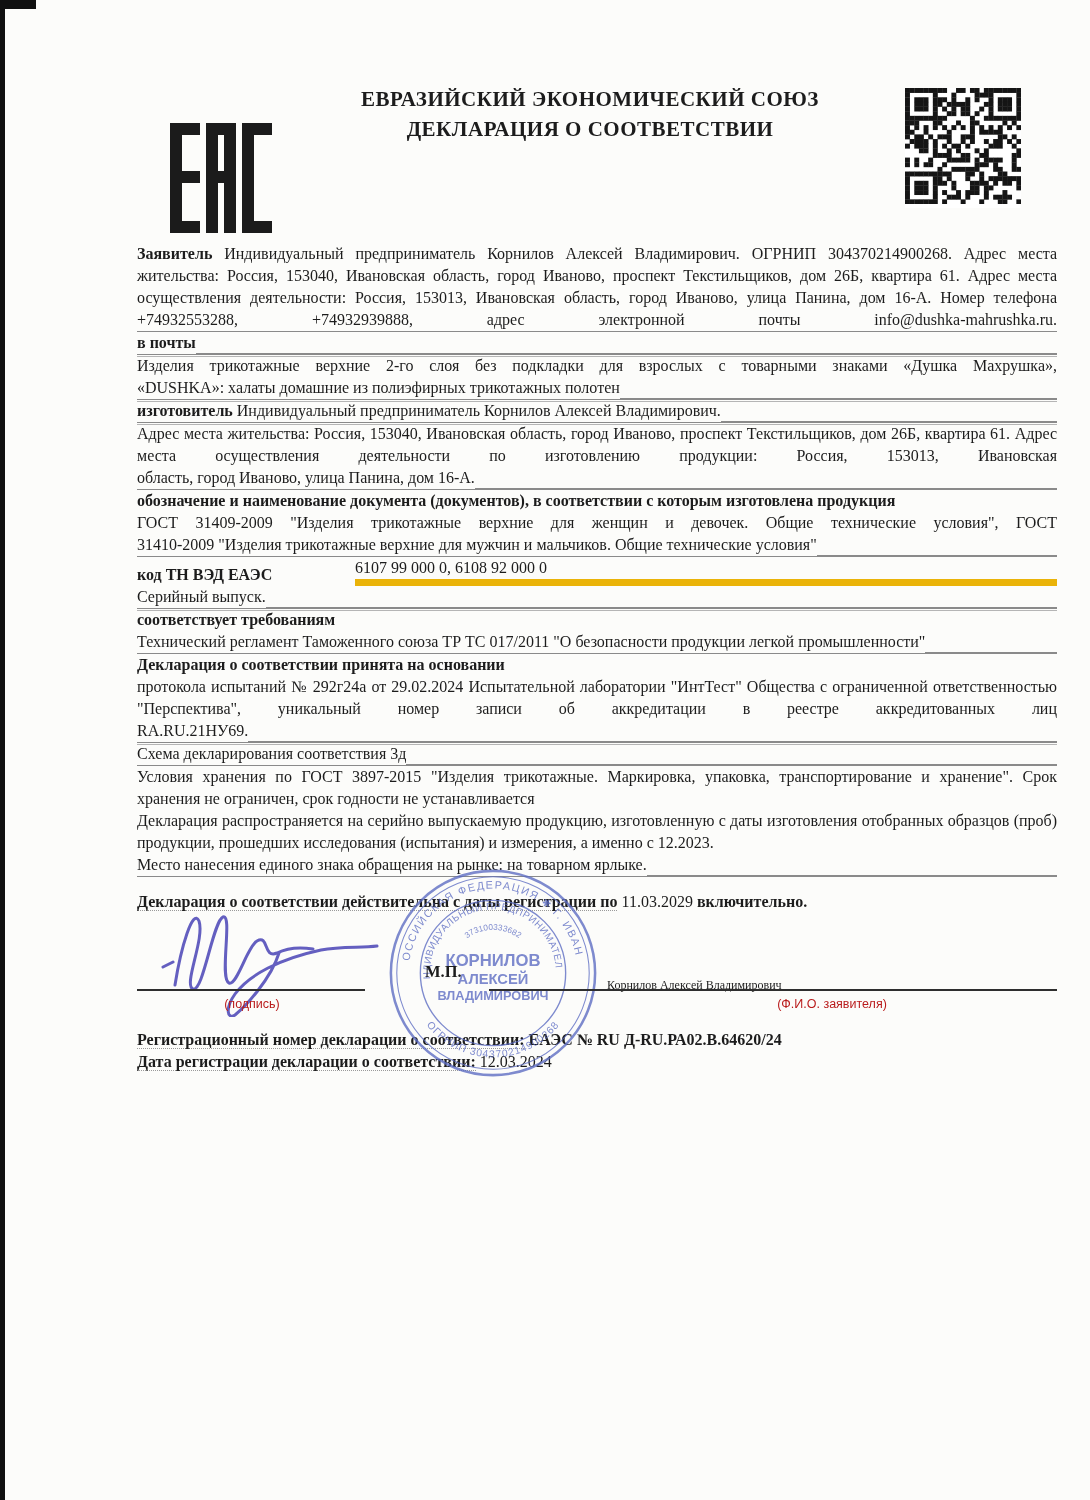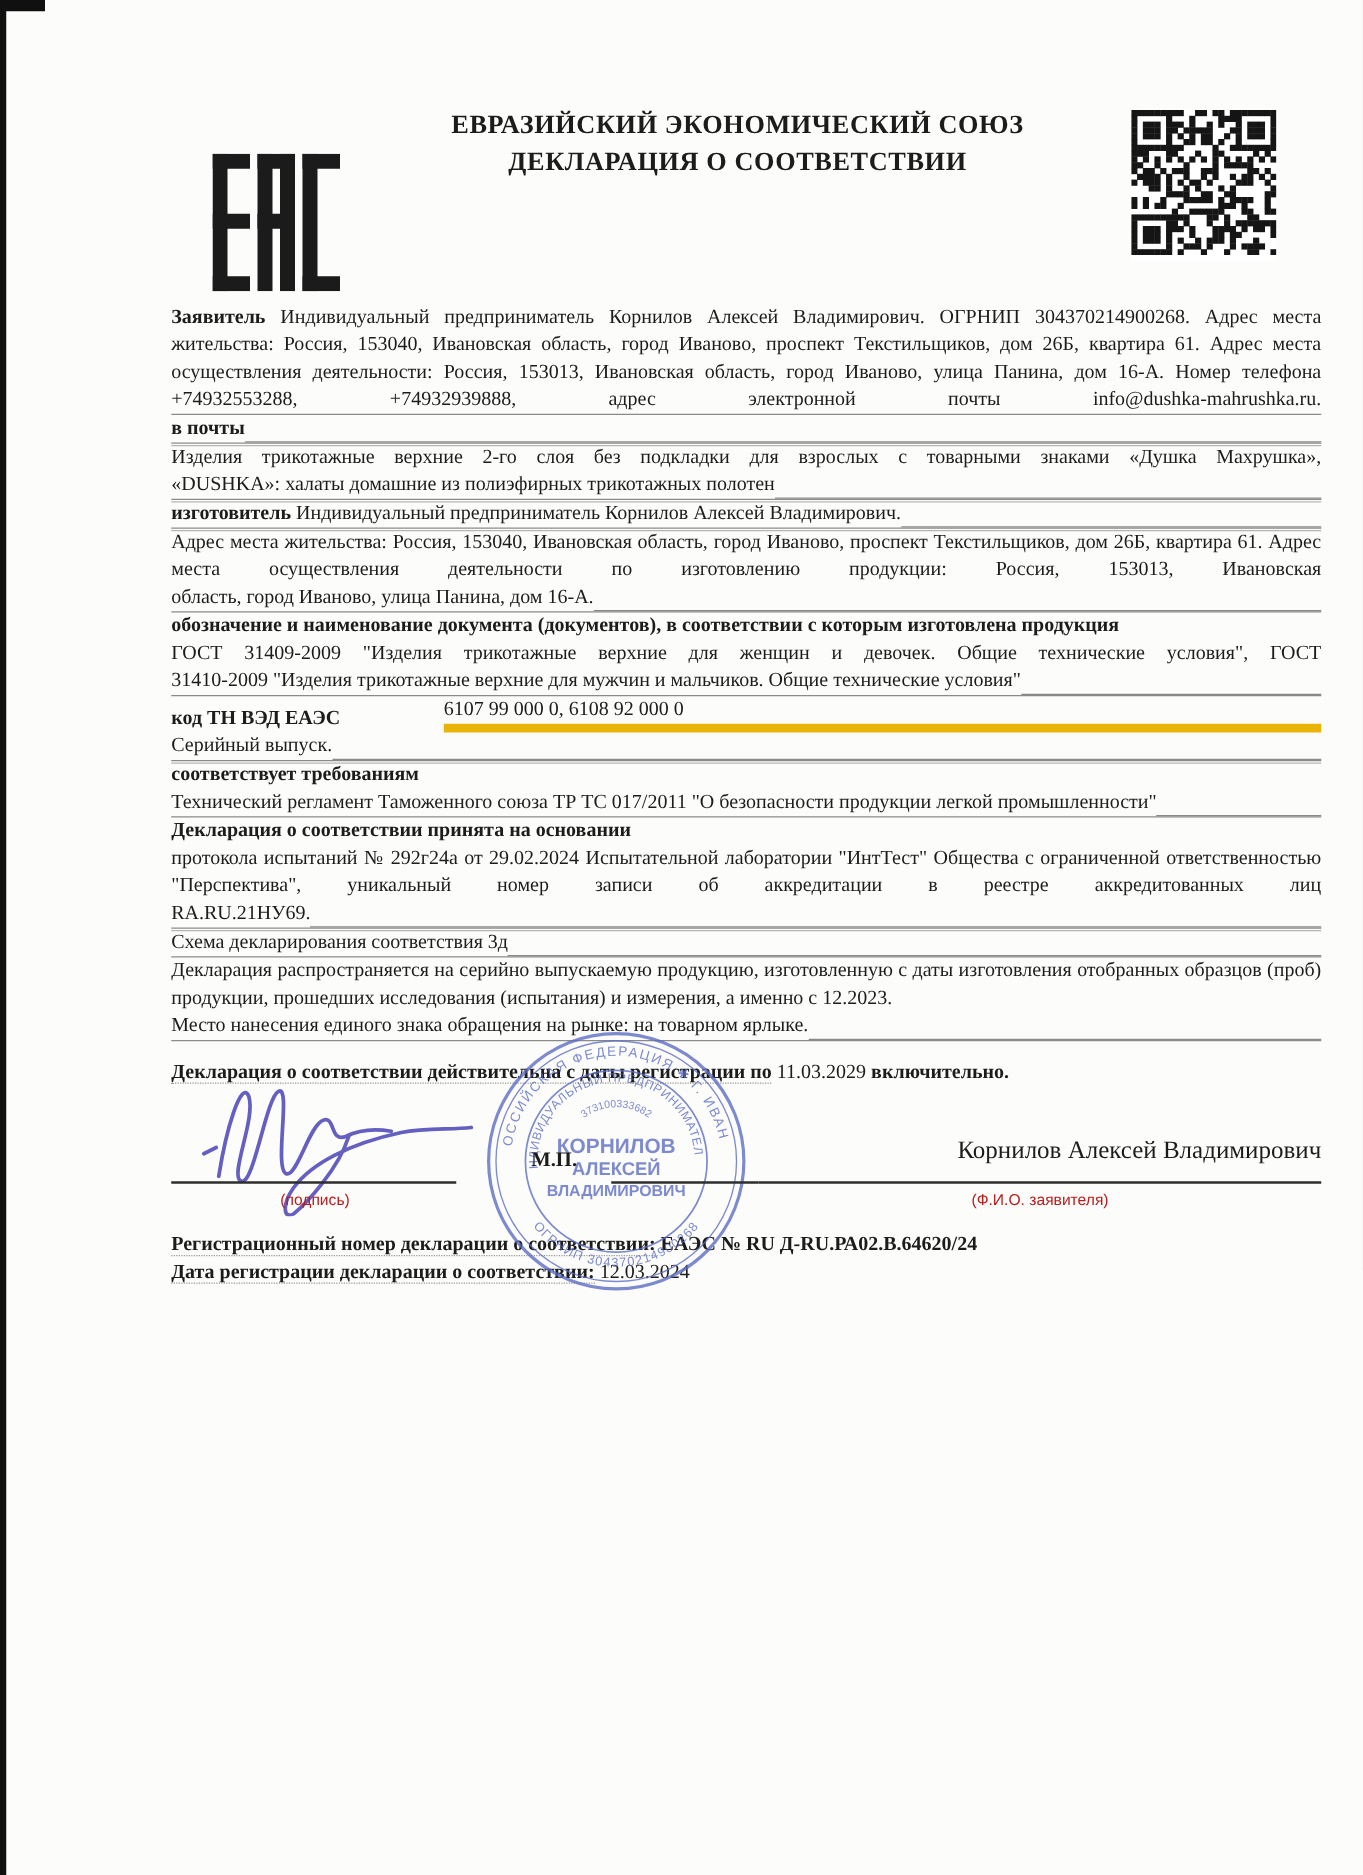--- a/index.html
+++ b/index.html
@@ -34,21 +34,21 @@
   .tnved-val{flex:1;border-bottom:7px solid #eab308;}
   .dotted{border-bottom:1px dotted #9a9a9a;}
   .validity{margin-top:14px;font-weight:bold;}
   .validity .date{font-weight:normal;}
 
   
   .sigarea{position:relative;height:92px;margin-top:16px;}
   .sig-line{position:absolute;border-top:2px solid #2e2e2e;}
   .cap{position:absolute;font-family:"Liberation Sans",sans-serif;font-size:12.5px;color:#b91c1c;text-align:center;}
   .mp{position:absolute;left:288px;top:32px;font-weight:bold;font-size:16.5px;}
-  .fio-name{position:absolute;left:470px;top:24px;width:450px;text-align:right;font-size:20px;}
+  .fio-name{position:absolute;left:470px;top:45px;width:450px;text-align:left;font-size:12px;}
   .scribble{position:absolute;left:22px;top:-42px;}
   .stamp{position:absolute;left:248px;top:-64px;opacity:.78;}
 
   .reg{margin-top:8px;font-weight:bold;}
   .reg .val-normal{font-weight:normal;}
 </style>
 </head>
 <body>
 
 <div class="page">
@@ -457,20 +457,21 @@
     <div class="row rule2">
       <span>RA.RU.21НУ69.</span>
       <span class="fill"></span>
     </div>
 
     <div class="row rule">
       <span>Схема декларирования соответствия 3д</span>
       <span class="fill"></span>
     </div>
 
+    <p class="just" style="text-align-last:left;">Условия хранения по ГОСТ 3897-2015 "Изделия трикотажные. Маркировка, упаковка, транспортирование и хранение". Срок хранения не ограничен, срок годности не устанавливается</p>
     <p class="just" style="text-align-last:left;">Декларация распространяется на серийно выпускаемую продукцию, изготовленную с даты изготовления отобранных образцов (проб) продукции, прошедших исследования (испытания) и измерения, а именно с 12.2023.</p>
     <div class="row rule">
       <span>Место нанесения единого знака обращения на рынке: на товарном ярлыке.</span>
       <span class="fill"></span>
     </div>
 
     <p class="validity"><span class="dotted">Декларация о соответствии действительна с даты регистрации по</span> <span class="date">11.03.2029</span> <span>включительно.</span></p>
 
     <div class="sigarea">
       <div class="scribble">

